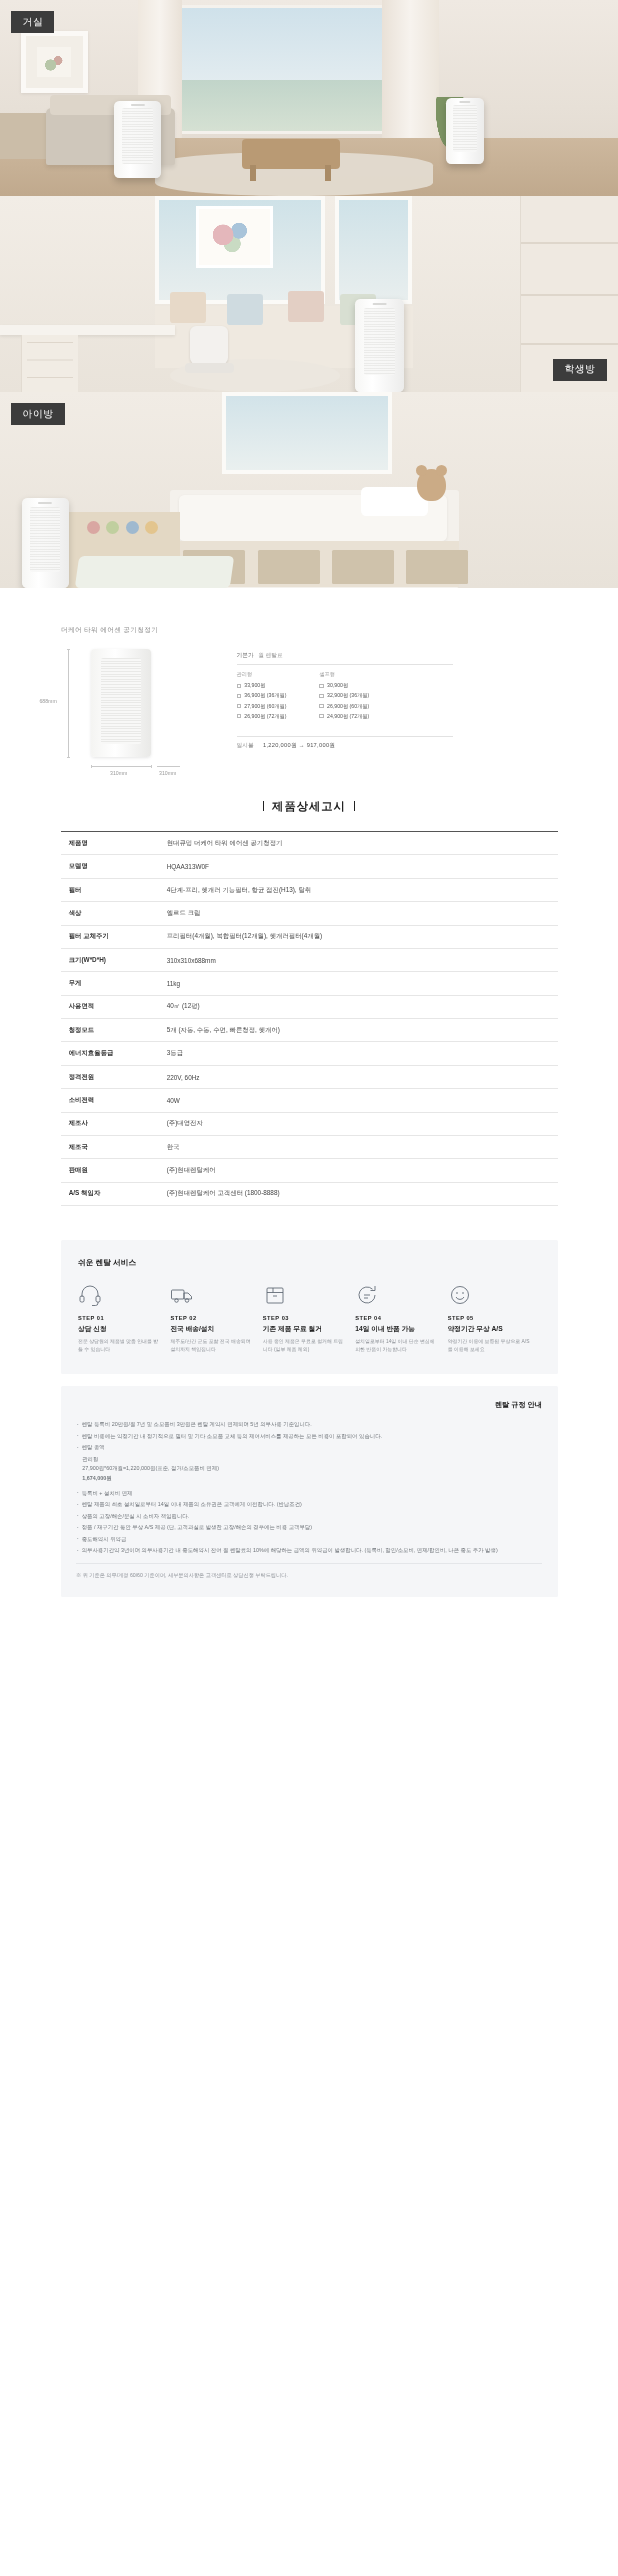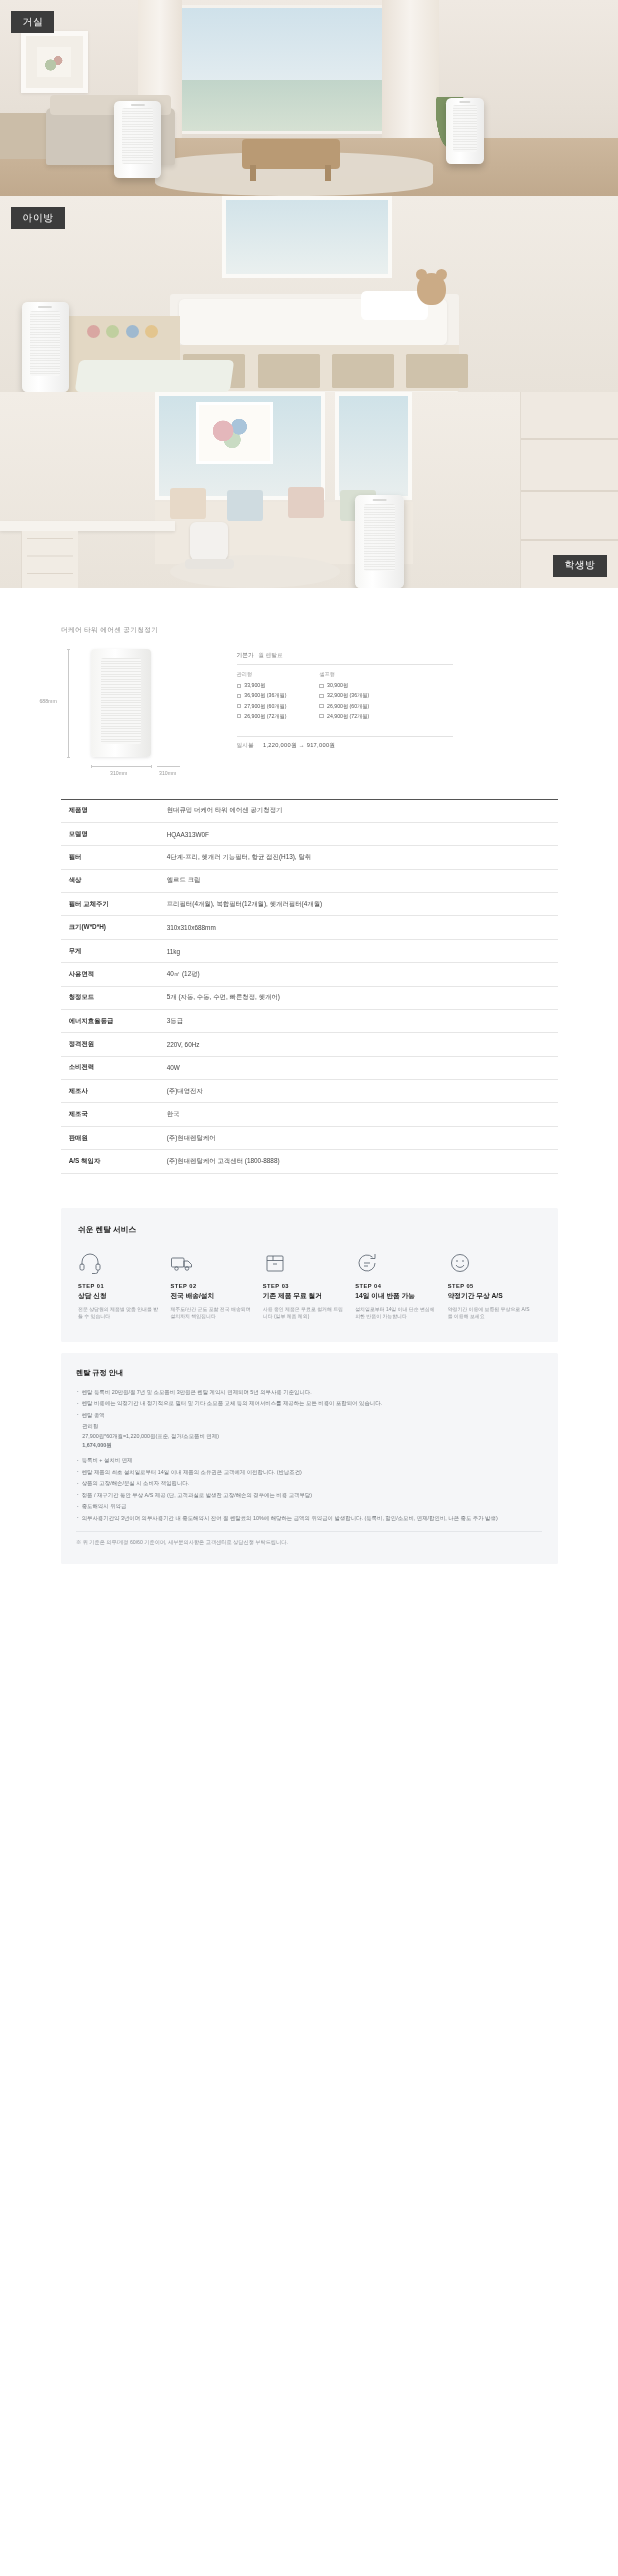--- a/index.html
+++ b/index.html
@@ -334,21 +334,21 @@
     width:24px; height:24px; margin-bottom:8.2px; color:#5b6470;
   }
   .step-no { font-size:5.7px; font-weight:bold; color:#222; letter-spacing:0.5px; margin-bottom:3.1px; }
   .step-label { font-size:6.7px; font-weight:bold; color:#222; margin-bottom:4.6px; }
   .step-desc { font-size:4.9px; color:#8b8f95; line-height:1.6; }
 
   
   .terms-sec {
     width:497px; margin:11.3px auto 26px; background:#f5f6f8; padding:14.4px 15.5px 17.5px; border-radius:1.5px;
   }
-  .terms-title { font-size:7.2px; font-weight:bold; color:#222; margin-bottom:9.3px; }
+  .terms-title { font-size:7.2px; font-weight:bold; color:#222; margin-bottom:9.3px;text-align:right; }
   .terms-list { margin:0; padding:0; list-style:none; }
   .terms-list > li {
     font-size:5.4px; color:#6f7479; line-height:1.85; position:relative; padding-left:5.7px; margin-bottom:1.5px;
   }
   .terms-list > li::before {
     content:"·"; position:absolute; left:1px; top:-0.5px; color:#9aa0a6; font-weight:bold;
   }
   .terms-sub { margin:2.1px 0 4.1px 6.2px; padding:0; list-style:none; }
   .terms-sub li { font-size:5.4px; color:#6f7479; line-height:1.8; }
   .terms-strong { color:#3c4147; font-weight:bold; }
@@ -371,20 +371,41 @@
       <div class="lr-floor"></div>
       <div class="lr-rug"></div>
       <div class="lr-cabinet"></div>
       <div class="lr-sofa"></div>
       <div class="lr-table"></div>
       <div class="lr-plant"></div>
       <div class="purifier lr-purifier"></div>
       <div class="purifier lr-purifier-2"></div>
     </div>
     <div class="tag tag-livingroom">거실</div>
+  </div>
+
+  <div class="photo photo-2">
+    <div class="scene">
+      <div class="sr-wall"></div>
+      <div class="sr-window"></div>
+      <div class="sr-window2"></div>
+      <div class="sr-poster"></div>
+      <div class="sr-bench"></div>
+      <div class="sr-cushion"></div>
+      <div class="sr-shelf"></div>
+      <div class="sr-desk"></div>
+      <div class="sr-drawer"></div>
+      <div class="sr-rug"></div>
+      <div class="sr-chair">
+        <div class="sr-chair-back"></div>
+        <div class="sr-chair-seat"></div>
+      </div>
+      <div class="purifier sr-purifier"></div>
+    </div>
+    <div class="tag tag-studyroom">학생방</div>
   </div>
 
   <div class="photo photo-3">
     <div class="scene">
       <div class="kr-wall"></div>
       <div class="kr-window"></div>
       <div class="kr-bed"></div>
       <div class="kr-duvet"></div>
       <div class="kr-pillow"></div>
       <div class="kr-bear"></div>
@@ -397,41 +418,20 @@
       <div class="kr-toy" style="left:87px; background:#d9a7a2;"></div>
       <div class="kr-toy" style="left:106px; background:#c0cf9f;"></div>
       <div class="kr-toy" style="left:126px; background:#9fb9cf;"></div>
       <div class="kr-toy" style="left:145px; background:#e3c58e;"></div>
       <div class="kr-playmat"></div>
       <div class="purifier kr-purifier"></div>
     </div>
     <div class="tag tag-kidsroom">아이방</div>
   </div>
 
-  <div class="photo photo-2">
-    <div class="scene">
-      <div class="sr-wall"></div>
-      <div class="sr-window"></div>
-      <div class="sr-window2"></div>
-      <div class="sr-poster"></div>
-      <div class="sr-bench"></div>
-      <div class="sr-cushion"></div>
-      <div class="sr-shelf"></div>
-      <div class="sr-desk"></div>
-      <div class="sr-drawer"></div>
-      <div class="sr-rug"></div>
-      <div class="sr-chair">
-        <div class="sr-chair-back"></div>
-        <div class="sr-chair-seat"></div>
-      </div>
-      <div class="purifier sr-purifier"></div>
-    </div>
-    <div class="tag tag-studyroom">학생방</div>
-  </div>
-
   <div class="drawing-sec">
     <div class="drawing-title">더케어 타워 에어센 공기청정기</div>
     <div class="drawing-wrap">
 
       <div class="unit-figure">
         <div class="unit-body"></div>
         <div class="dim-v"></div>
         <div class="dim-v-label">688mm</div>
         <div class="dim-h"></div>
         <div class="dim-h-label">310mm</div>
@@ -489,20 +489,25 @@
 
         <div class="price-sum">
           <span class="lbl">일시불</span>
           <span class="val">1,220,000원 → 917,000원</span>
         </div>
       </div>
     </div>
   </div>
 
   <div class="detail-sec">
+    <div class="detail-head">
+      <span class="bar"></span>
+      <span>제품상세고시</span>
+      <span class="bar"></span>
+    </div>
 
     <table class="spec">
       <tbody>
         <tr>
             <th>제품명</th>
             <td>현대큐밍 더케어 타워 에어센 공기청정기</td>
           </tr>
         <tr>
             <th>모델명</th>
             <td>HQAA313W0F</td>

